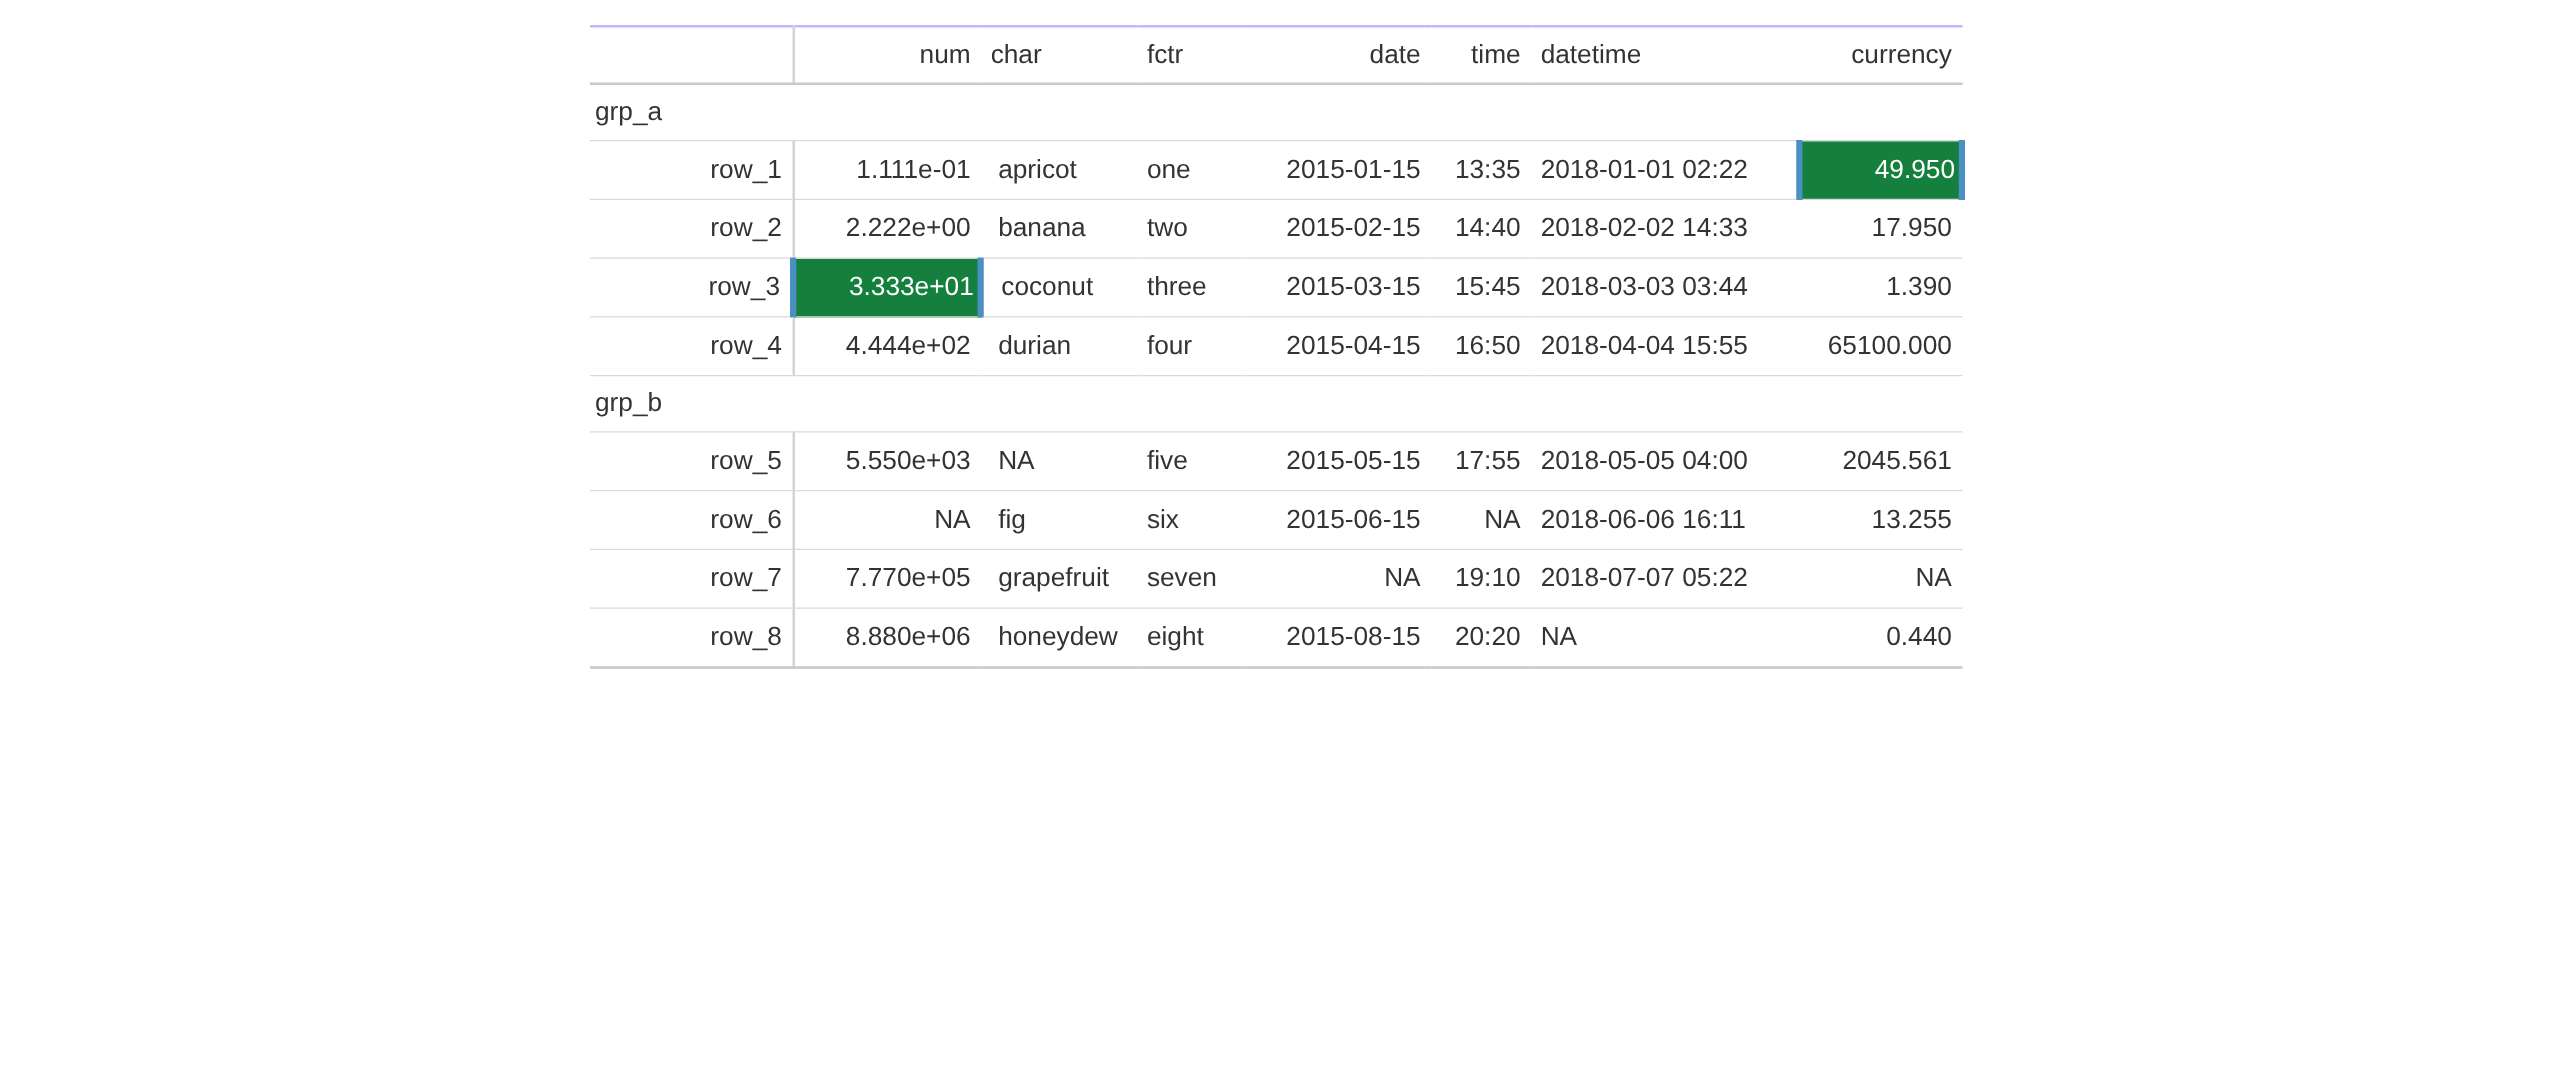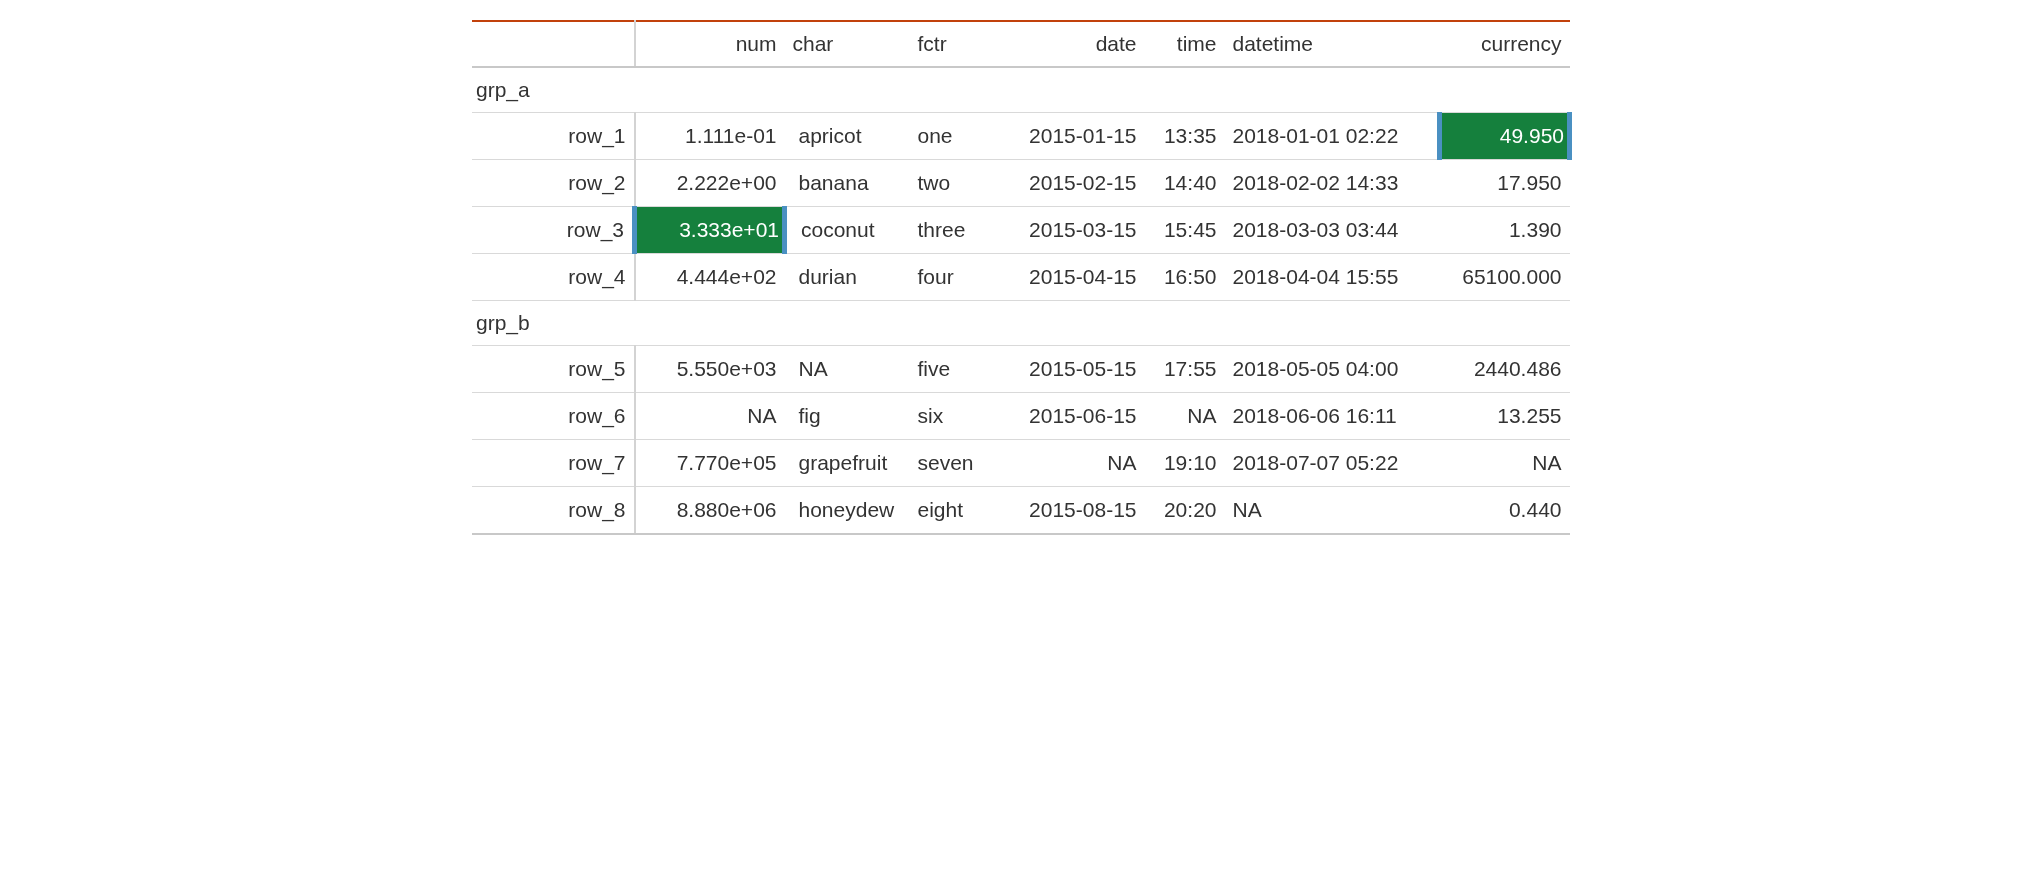--- a/index.html
+++ b/index.html
@@ -17,21 +17,21 @@
       width: 1100px;
     }
     table {
       border-collapse: collapse;
       width: 100%;
     }
     thead th {
       font-weight: 400;
       text-align: right;
       padding: 10px 8px;
-      border-top: 2px solid #c2410c;
+      border-top: 2px solid #c4b5fd;
       border-bottom: 2px solid #c8c8c8;
       color: #333;
     }
     thead th.char-col { text-align: left; margin-left: 44px; }
     thead th.fctr-col { text-align: left; }
     thead th.stub { text-align: left; }
     tbody td {
       padding: 11px 8px;
       border-bottom: 1px solid #d9d9d9;
       vertical-align: middle;
@@ -138,21 +138,21 @@
           <td colspan="8">grp_b</td>
         </tr>
         <tr>
           <td class="stub-cell">row_5</td>
           <td class="num-col">5.550e+03</td>
           <td class="char-col">NA</td>
           <td class="fctr-col">five</td>
           <td class="date-col">2015-05-15</td>
           <td class="time-col">17:55</td>
           <td class="dt-col">2018-05-05 04:00</td>
-          <td class="curr-col">2440.486</td>
+          <td class="curr-col">2045.561</td>
         </tr>
         <tr>
           <td class="stub-cell">row_6</td>
           <td class="num-col">NA</td>
           <td class="char-col">fig</td>
           <td class="fctr-col">six</td>
           <td class="date-col">2015-06-15</td>
           <td class="time-col">NA</td>
           <td class="dt-col">2018-06-06 16:11</td>
           <td class="curr-col">13.255</td>

